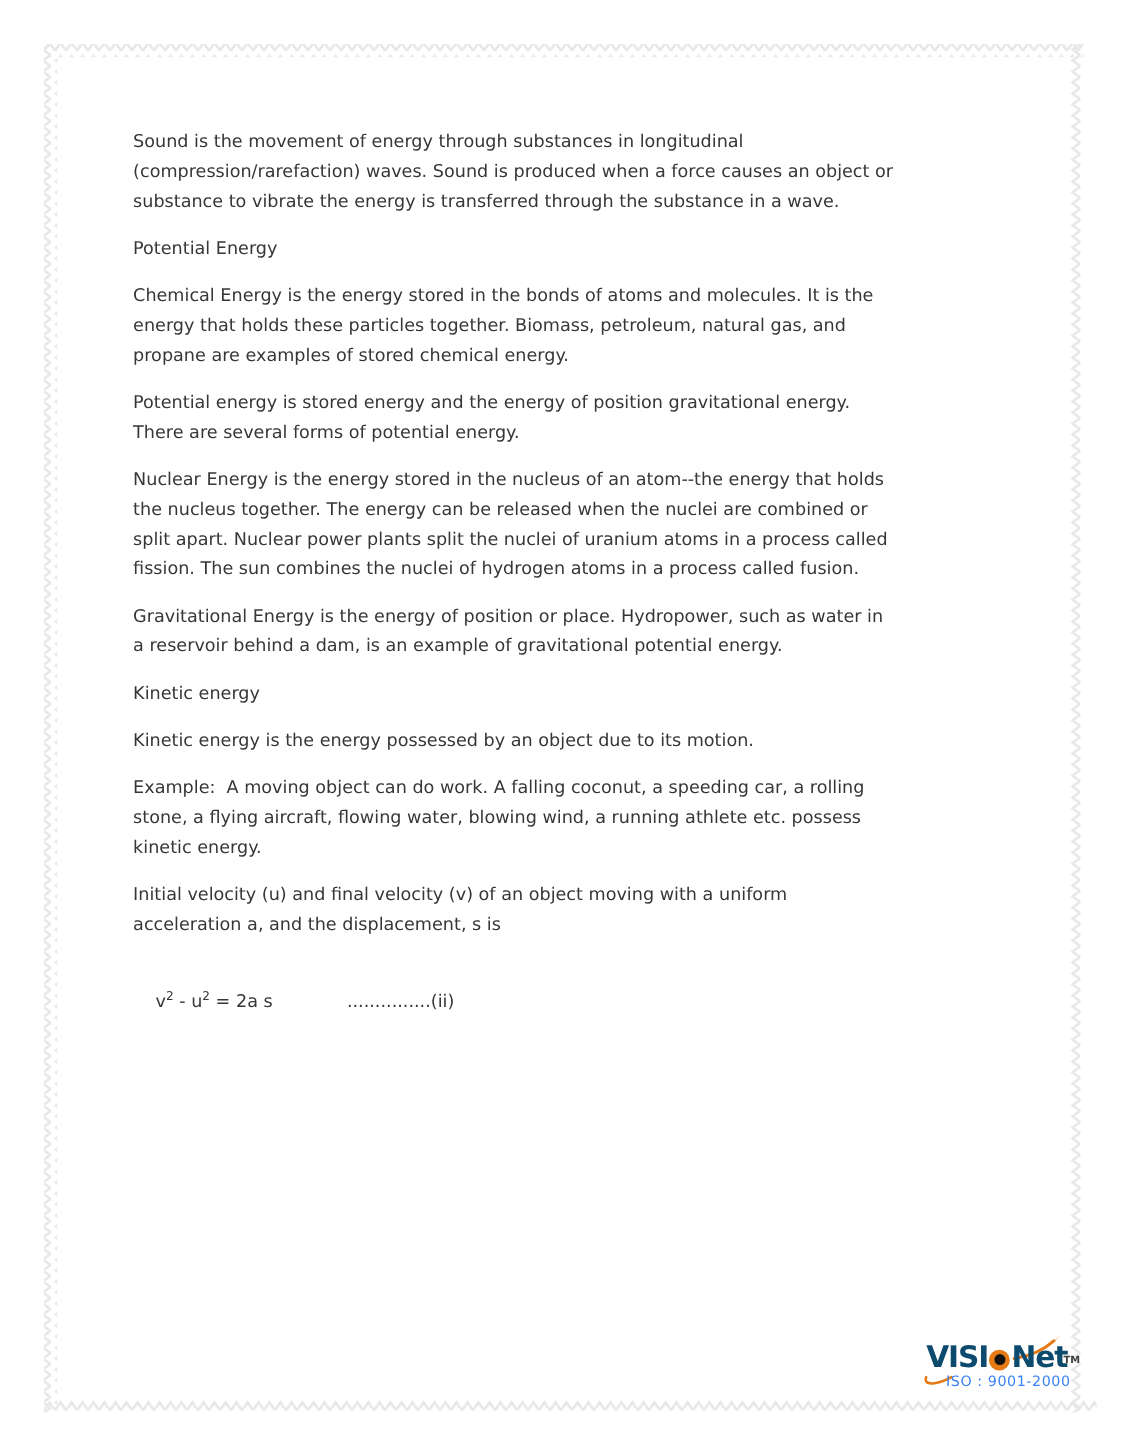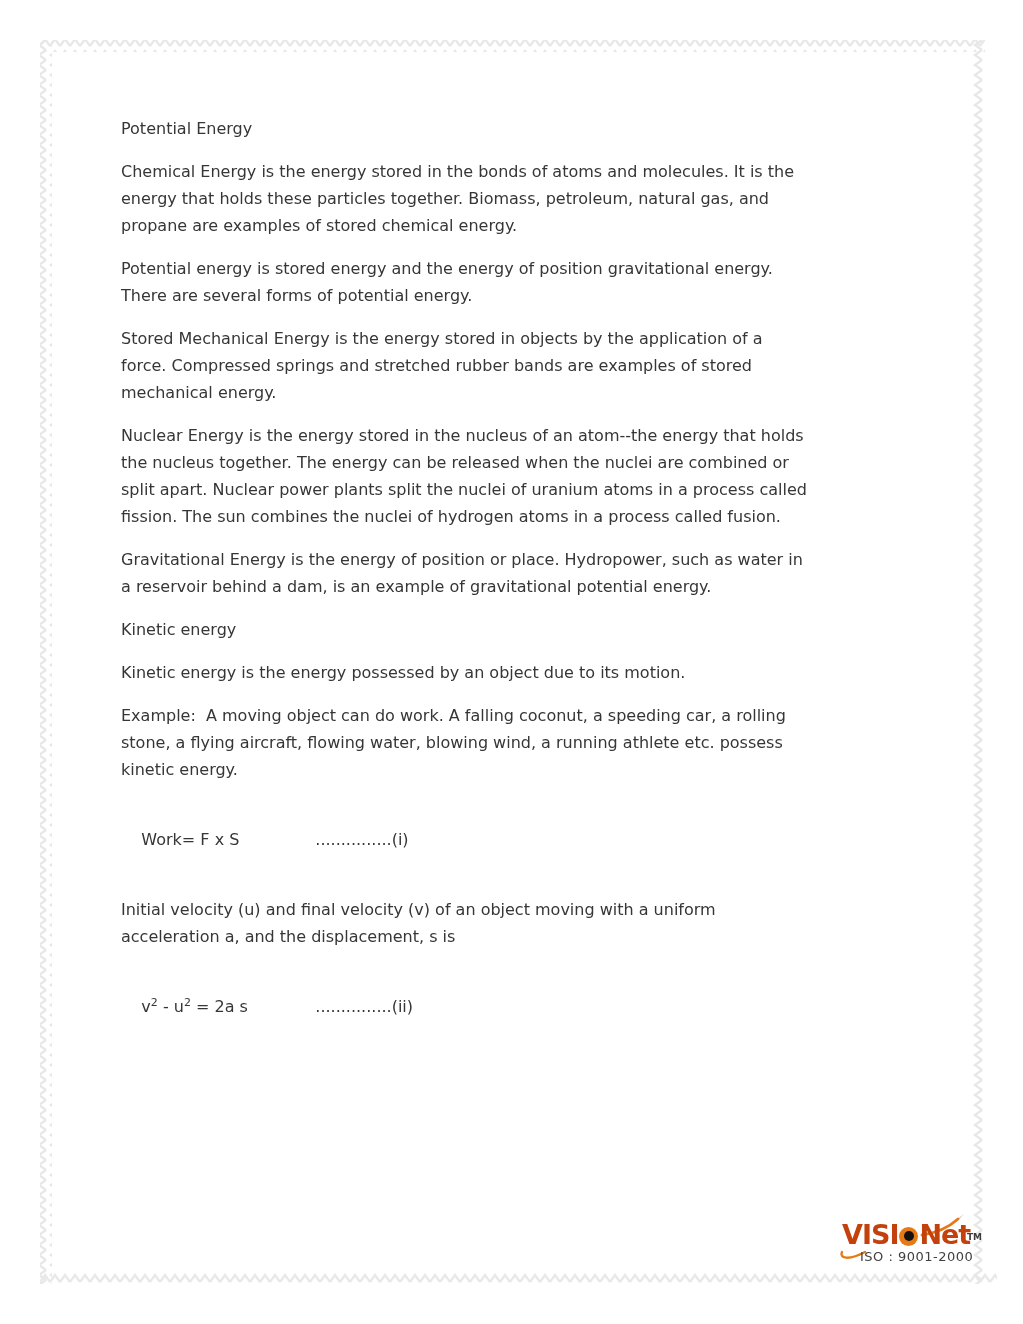--- a/index.html
+++ b/index.html
@@ -61,21 +61,21 @@
   .brand {
     position: absolute;
     left: 4px;
     top: 8px;
     display: flex;
     align-items: center;
     font-weight: bold;
     font-size: 27px;
     line-height: 26px;
     letter-spacing: -1px;
-    color: #c2410c;
+    color: #0c4a6e;
   }
   .eye {
     width: 19px;
     height: 19px;
     margin: 2px 1px 0 1px;
     border-radius: 50%;
     background: #e67a15;
     display: inline-flex;
     align-items: center;
     justify-content: center;
@@ -94,21 +94,21 @@
     font-weight: bold;
     color: #3d3d3d;
     letter-spacing: 0;
   }
   .iso {
     position: absolute;
     left: 22px;
     top: 35px;
     font-size: 13px;
     letter-spacing: 0.5px;
-    color: #404040;
+    color: #3b82f6;
     white-space: pre;
   }
 </style>
 </head>
 <body>
 
 <svg class="border-svg" width="1023" height="1324">
   <defs>
     <pattern id="zzh" width="10" height="12" patternUnits="userSpaceOnUse">
       <path d="M0 10 L5 3 L10 10" fill="none" stroke="#e8e8e8" stroke-width="2.4"></path>
@@ -117,44 +117,41 @@
       <path d="M10 0 L3 5 L10 10" fill="none" stroke="#e8e8e8" stroke-width="2.4"></path>
     </pattern>
   </defs>
   <rect x="40" y="40" width="945" height="12" fill="url(#zzh)"></rect>
   <rect x="40" y="1272" width="957" height="12" fill="url(#zzh)"></rect>
   <rect x="40" y="40" width="12" height="1244" fill="url(#zzv)"></rect>
   <rect x="973" y="40" width="12" height="1244" fill="url(#zzv)"></rect>
 </svg>
 
 <div class="doc">
+  <div class="block">Sound is the movement of energy through substances in longitudinal
+(compression/rarefaction) waves. Sound is produced when a force causes an object or
+substance to vibrate the energy is transferred through the substance in a wave.</div>
   <div class="block">Potential Energy</div>
   <div class="block">Chemical Energy is the energy stored in the bonds of atoms and molecules. It is the
 energy that holds these particles together. Biomass, petroleum, natural gas, and
 propane are examples of stored chemical energy.</div>
   <div class="block">Potential energy is stored energy and the energy of position gravitational energy.
 There are several forms of potential energy.</div>
-  <div class="block">Stored Mechanical Energy is the energy stored in objects by the application of a
-force. Compressed springs and stretched rubber bands are examples of stored
-mechanical energy.</div>
   <div class="block">Nuclear Energy is the energy stored in the nucleus of an atom--the energy that holds
 the nucleus together. The energy can be released when the nuclei are combined or
 split apart. Nuclear power plants split the nuclei of uranium atoms in a process called
 fission. The sun combines the nuclei of hydrogen atoms in a process called fusion.</div>
   <div class="block">Gravitational Energy is the energy of position or place. Hydropower, such as water in
 a reservoir behind a dam, is an example of gravitational potential energy.</div>
   <div class="block">Kinetic energy</div>
   <div class="block">Kinetic energy is the energy possessed by an object due to its motion.</div>
   <div class="block">Example:  A moving object can do work. A falling coconut, a speeding car, a rolling
 stone, a flying aircraft, flowing water, blowing wind, a running athlete etc. possess
 kinetic energy.</div>
 
-  <div class="eq">
-    <span class="lhs">Work= F x S</span><span>...............(i)</span>
-  </div>
 
   <div class="block">Initial velocity (u) and final velocity (v) of an object moving with a uniform
 acceleration a, and the displacement, s is</div>
 
   <div class="eq">
     <span class="lhs"><span>v</span><sup>2</sup><span> - u</span><sup>2</sup><span> = 2a s</span></span><span>...............(ii)</span>
   </div>
 </div>
 
 <div class="logo">

